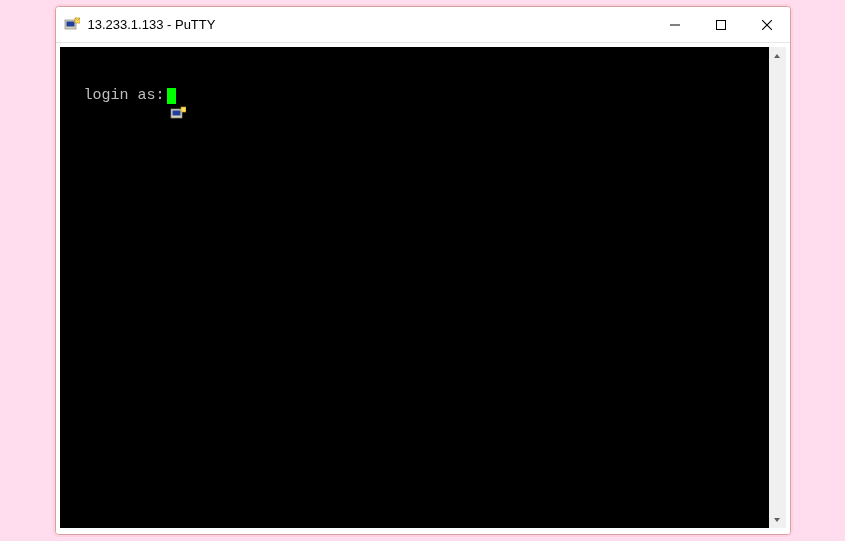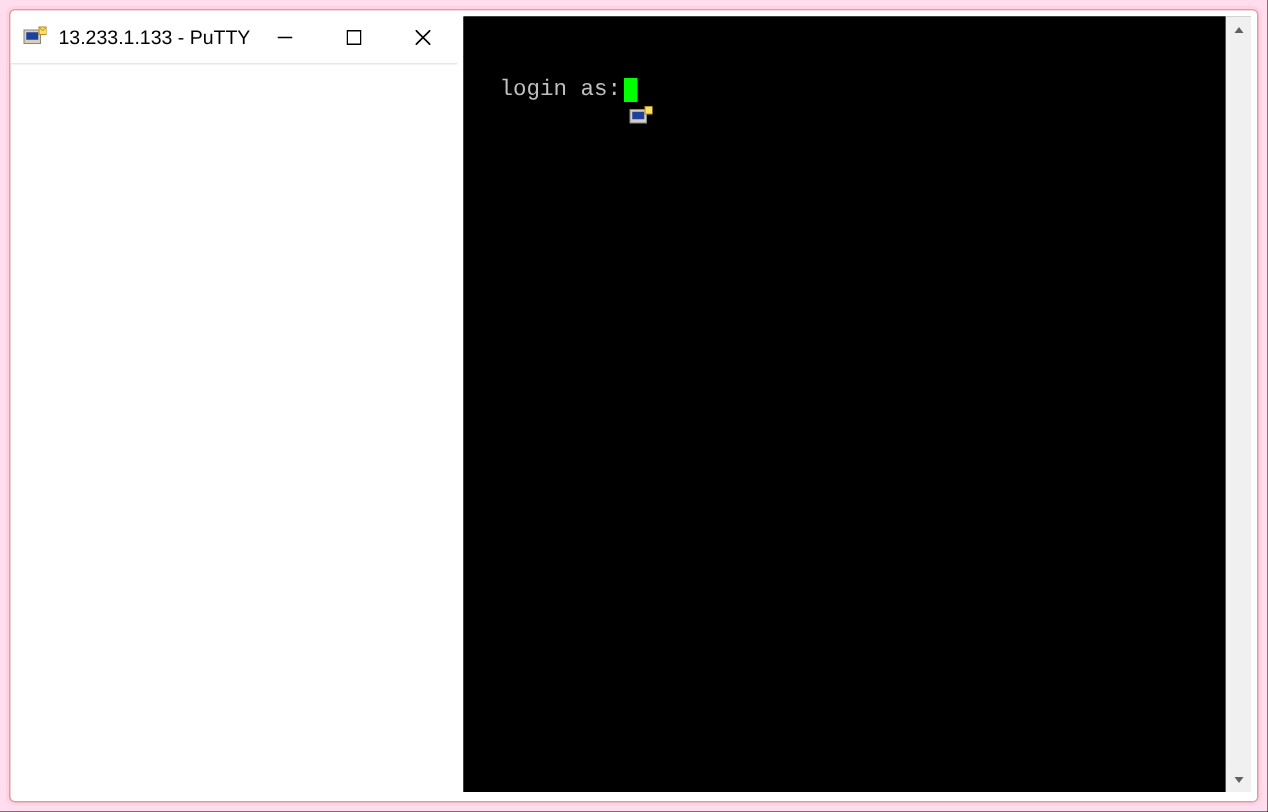--- a/index.html
+++ b/index.html
@@ -6,27 +6,27 @@
     body {
       font-family: "Segoe UI", Tahoma, sans-serif;
       background: #fde;
       width: 845px;
       height: 541px;
       display: flex;
       align-items: center;
       justify-content: center;
     }
     .window {
-      width: 833px;
+      width: 736px;
       height: 529px;
       background: #fff;
       border: 1px solid #d8a0a0;
       border-radius: 4px;
       display: flex;
-      flex-direction: row;
+      flex-direction: column;
       overflow: hidden;
       box-shadow: 0 0 0 2px rgba(255,0,0,0.05);
     }
     .titlebar {
       height: 36px;
       background: #fff;
       display: flex;
       align-items: center;
       padding-left: 8px;
       border-bottom: 1px solid #e7e7e7;

